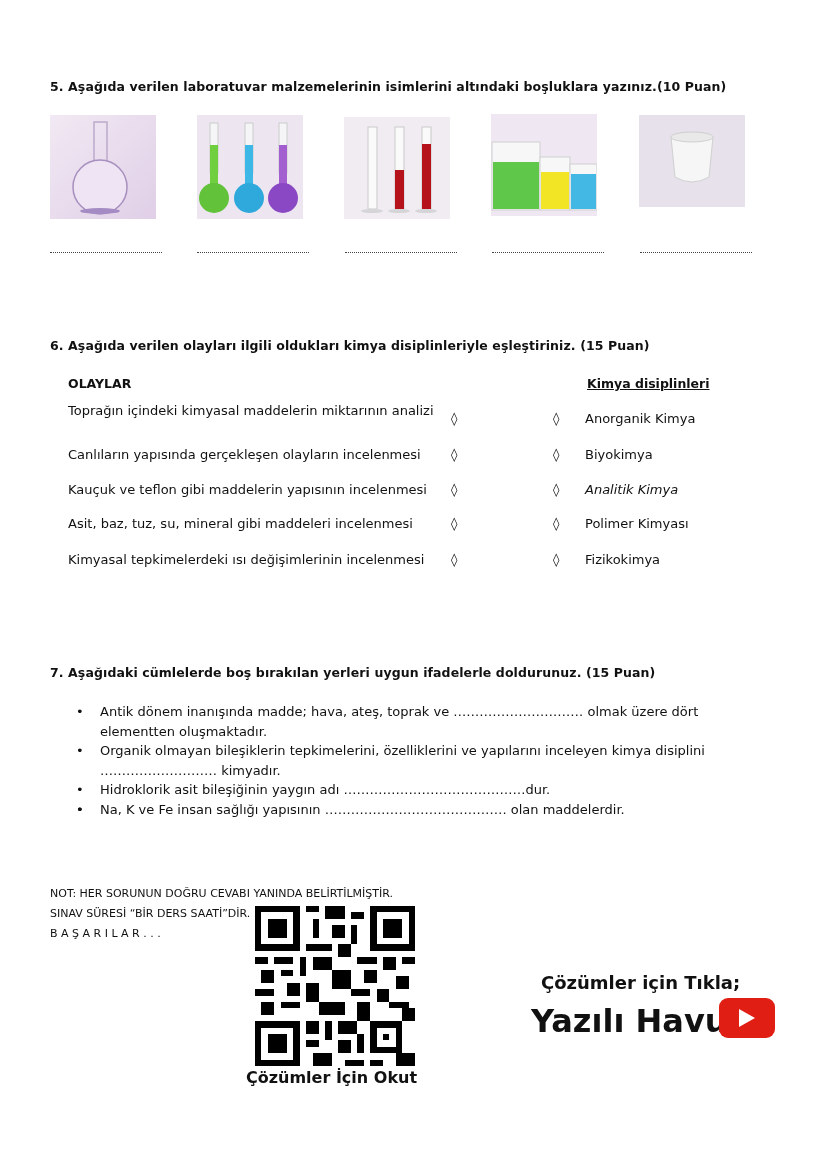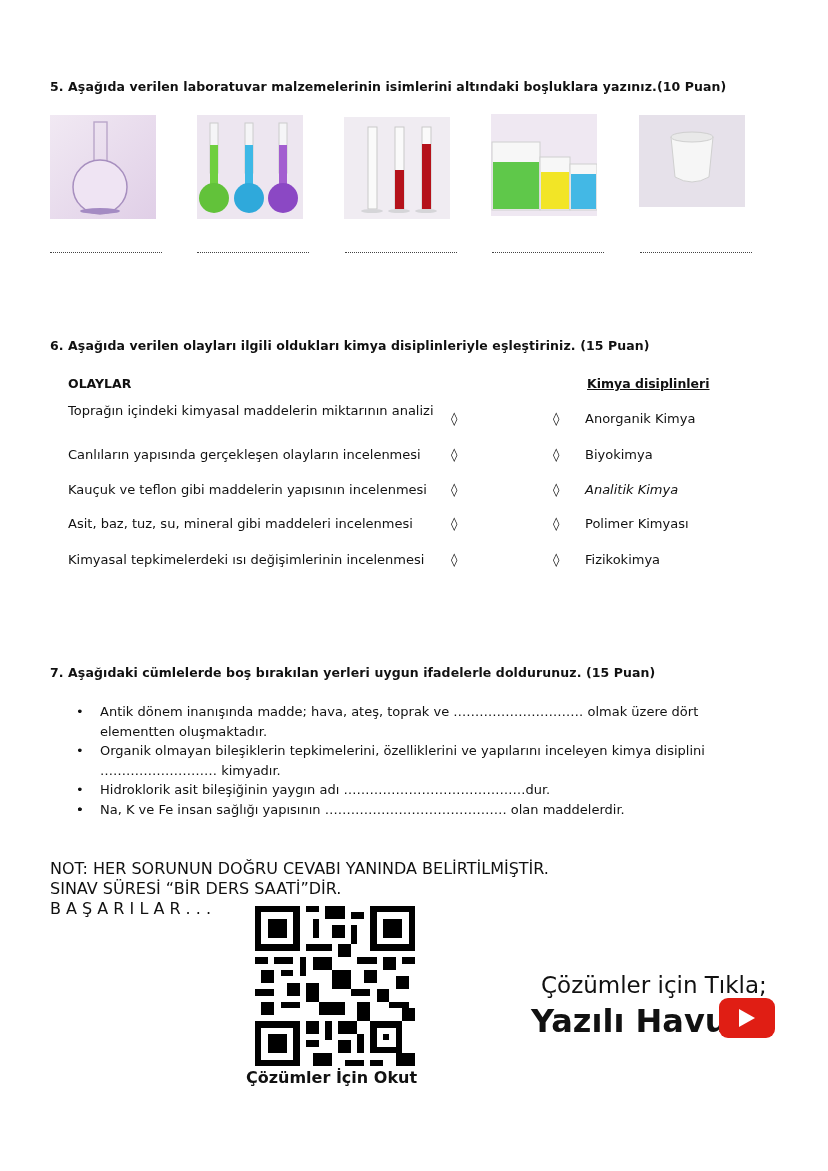--- a/index.html
+++ b/index.html
@@ -9,24 +9,24 @@
   .qtitle { font-size: 12.5px; font-weight: bold; letter-spacing: 0.1px; white-space: nowrap; }
   .img-box { position: absolute; width: 106px; height: 104px; overflow: hidden; }
   .dots { position: absolute; top: 250px; width: 112px; height: 2px;
           border-bottom: 1.6px dotted #444; }
   .row-text { position: absolute; left: 68px; font-size: 13px; white-space: nowrap; }
   .diamond { position: absolute; font-size: 13px; }
   .disc { position: absolute; left: 585px; font-size: 13px; white-space: nowrap; }
   .bullet-list { position: absolute; left: 72px; top: 702px; width: 680px; font-size: 13px; line-height: 19.5px; }
   .bullet { position: relative; padding-left: 28px; }
   .bullet .b { position: absolute; left: 4px; top: 0; }
-  .note { position: absolute; left: 50px; font-size: 16px; white-space: nowrap; }
+  .note { position: absolute; left: 50px; font-size: 11px; white-space: nowrap; margin-top: 28px; }
   .qr { position: absolute; left: 255px; top: 906px; width: 160px; height: 160px; }
   .qr-label { position: absolute; left: 246px; top: 1068px; font-size: 16px; font-weight: bold; white-space: nowrap; }
-  .yt-line1 { position: absolute; left: 541px; top: 972px; font-size: 23px; font-weight: normal; white-space: nowrap; }
+  .yt-line1 { position: absolute; left: 541px; top: 972px; font-size: 18px; font-weight: bold; white-space: nowrap; }
   .yt-line2 { position: absolute; left: 531px; top: 1002px; font-size: 32px; font-weight: bold; white-space: nowrap; }
   .yt-btn { position: absolute; left: 719px; top: 998px; width: 56px; height: 40px; background: #e01e14;
             border-radius: 9px; }
   .yt-btn .tri { position: absolute; left: 20px; top: 11px; width: 0; height: 0;
                  border-top: 9px solid transparent; border-bottom: 9px solid transparent; border-left: 16px solid #fff; }
 </style>
 </head>
 <body>
 
 <div class="abs qtitle" style="left:50px; top:79px;">5. Aşağıda verilen laboratuvar malzemelerinin isimlerini altındaki boşluklara yazınız.(10 Puan)</div>

